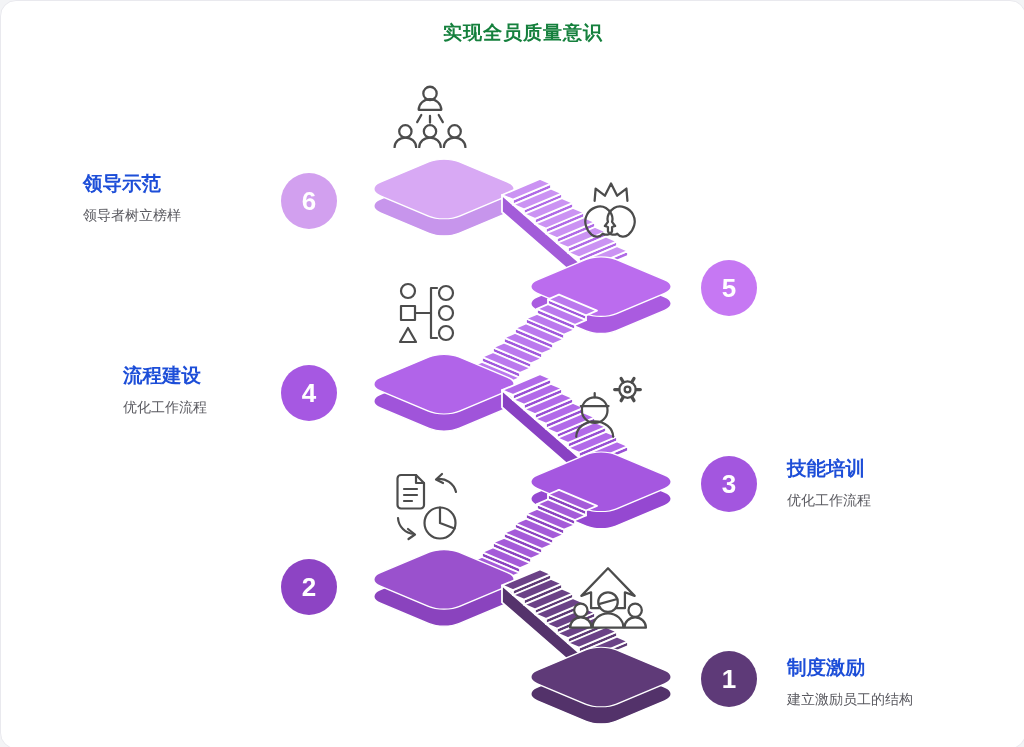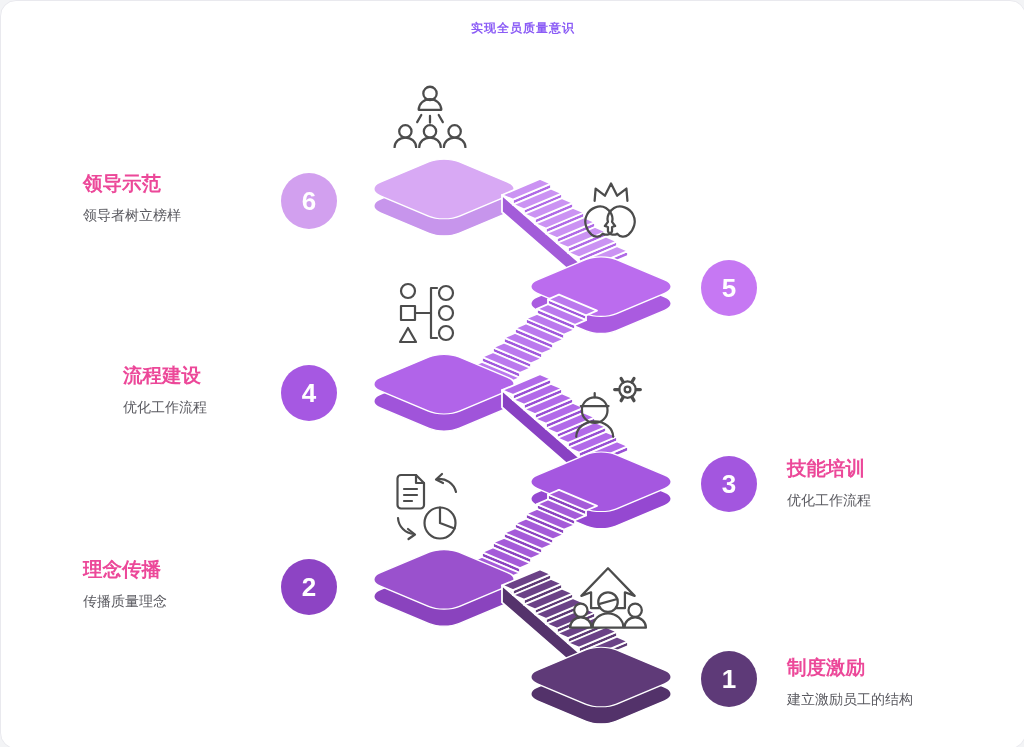--- a/index.html
+++ b/index.html
@@ -3,30 +3,30 @@
 <meta charset="utf-8">
 <style>
   html,body{margin:0;padding:0;background:#f3f4f6;}
   .card{
     position:relative;width:1024px;height:747px;background:#ffffff;
     border:1px solid #e9e9ee;border-radius:16px;overflow:hidden;
     font-family:"Liberation Sans","DejaVu Sans",sans-serif;
   }
   .page-title{
     position:absolute;top:19px;left:522px;transform:translateX(-50%);
-    font-size:12px;font-weight:600;color:#8b5cf6;letter-spacing:1px;white-space:nowrap;
+    font-size:19px;font-weight:600;color:#15803d;letter-spacing:1px;white-space:nowrap;
   }
   #staircase-svg{position:absolute;left:0;top:0;}
   .icon{position:absolute;}
   .icon svg{display:block;width:100%;height:100%;}
   .ic{fill:none;stroke:#4c4c4c;stroke-width:2.2;stroke-linecap:round;stroke-linejoin:round;}
   .icf{fill:#ffffff;stroke:#4c4c4c;stroke-width:2.2;stroke-linecap:round;stroke-linejoin:round;}
   .tooth{fill:none;stroke:#4c4c4c;stroke-width:3.2;stroke-linecap:round;}
   .step-text{position:absolute;}
-  .step-title{font-size:19.5px;line-height:24px;font-weight:700;color:#ec4899;white-space:nowrap;}
+  .step-title{font-size:19.5px;line-height:24px;font-weight:700;color:#1d4ed8;white-space:nowrap;}
   .step-sub{font-size:14px;line-height:18px;margin-top:11px;color:#5a5a60;white-space:nowrap;}
   .step-circle{
     position:absolute;width:56px;height:56px;border-radius:50%;
     display:flex;align-items:center;justify-content:center;
     color:#ffffff;font-size:26px;font-weight:700;
   }
   
   .t6{left:82px;top:170px;} .c6{left:280px;top:172px;}
   .t4{left:82px;top:362px;margin-left:40px;} .c4{left:280px;top:364px;}
   .t2{left:82px;top:556px;} .c2{left:280px;top:558px;}
@@ -281,24 +281,20 @@
     <div class="step-sub">优化工作流程</div>
   </div>
   <div class="step-circle c4" style="background: rgb(166, 88, 226);">4</div>
 
   <div class="step-text t3">
     <div class="step-title">技能培训</div>
     <div class="step-sub">优化工作流程</div>
   </div>
   <div class="step-circle c3" style="background: rgb(163, 86, 223);">3</div>
 
-  <div class="step-text t2">
-    <div class="step-title">理念传播</div>
-    <div class="step-sub">传播质量理念</div>
-  </div>
   <div class="step-circle c2" style="background: rgb(141, 68, 196);">2</div>
 
   <div class="step-text t1">
     <div class="step-title">制度激励</div>
     <div class="step-sub">建立激励员工的结构</div>
   </div>
   <div class="step-circle c1" style="background: rgb(94, 58, 120);">1</div>
 
 </div>
 

